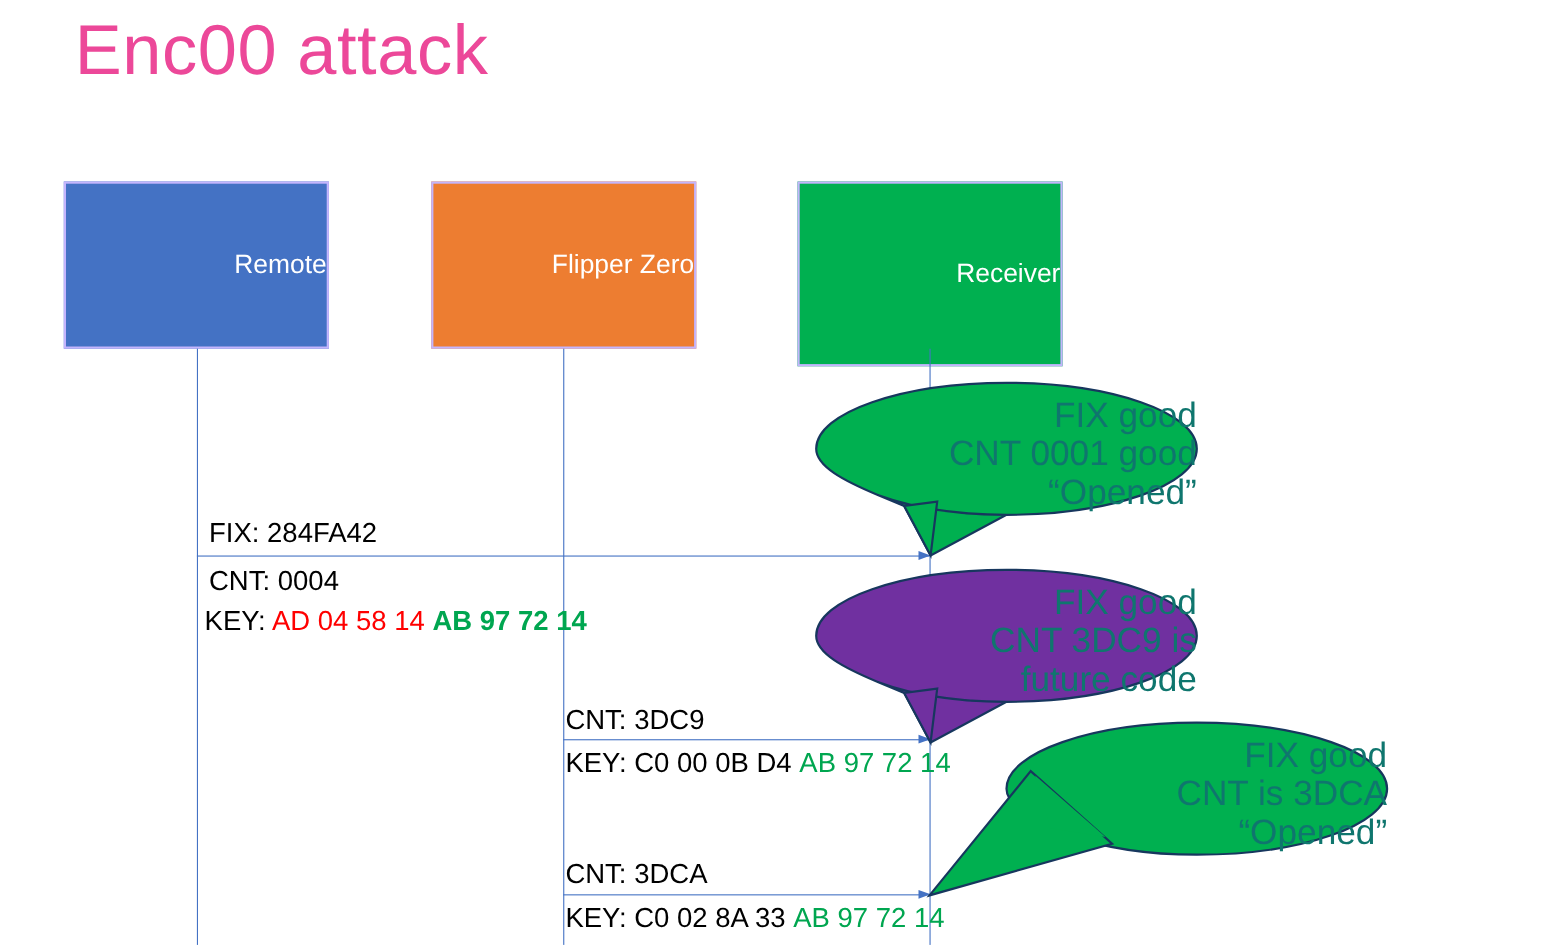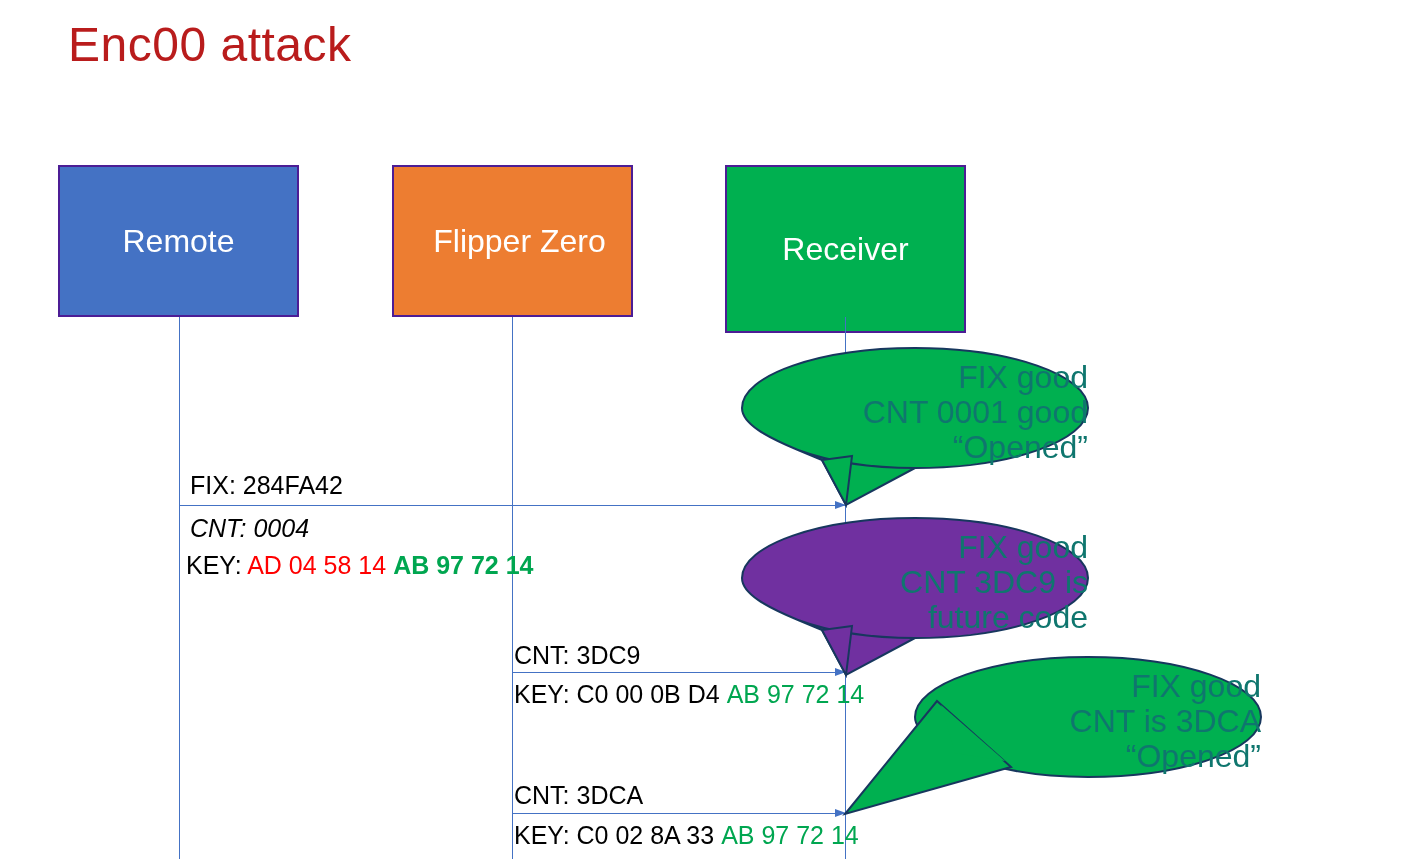--- a/index.html
+++ b/index.html
@@ -21,38 +21,38 @@
     width: 1408px;
     height: 859px;
     background: #ffffff;
   }
 
   
   #slide-title {
     position: absolute;
     left: 68px;
     top: 6px;
-    font-size: 48px;
+    font-size: 64px;
     line-height: 78px;
     font-weight: 400;
-    color: #b91c1c;
+    color: #ec4899;
     letter-spacing: 0.5px;
     white-space: nowrap;
   }
 
   
   .actor-box {
     position: absolute;
     box-sizing: border-box;
-    border: 2px solid #4c1d95;
+    border: 2px solid #c4b5fd;
     display: flex;
     align-items: center;
-    justify-content: center;
+    justify-content: flex-end;
     color: #ffffff;
-    font-size: 32px;
+    font-size: 24px;
     font-weight: 400;
   }
   #actor-remote   { left: 58px;  top: 165px; width: 241px; height: 152px; background: #4472C4; }
   #actor-flipper  { left: 392px; top: 165px; width: 241px; height: 152px; background: #ED7D31; padding-left: 14px; }
   #actor-receiver { left: 725px; top: 165px; width: 241px; height: 168px; background: #00B050; }
 
   
   .lifeline {
     position: absolute;
     width: 1px;
@@ -89,21 +89,21 @@
     font-size: 25px;
     line-height: 32px;
     color: #000000;
     white-space: nowrap;
   }
   .green { color: #00A650; }
   .green-b { color: #00A650; font-weight: bold; }
   .red-b { color: #FF0000; }
 
   #label-fix-1 { left: 190px; top: 469px; }
-  #label-cnt-1 { left: 190px; top: 512px; font-style: italic; }
+  #label-cnt-1 { left: 190px; top: 512px; }
   #label-key-1 { left: 186px; top: 549px; }
   #label-cnt-2 { left: 514px; top: 639px; }
   #label-key-2 { left: 514px; top: 678px; }
   #label-cnt-3 { left: 514px; top: 779px; }
   #label-key-3 { left: 514px; top: 819px; }
 
   
   .callout {
     position: absolute;
   }

